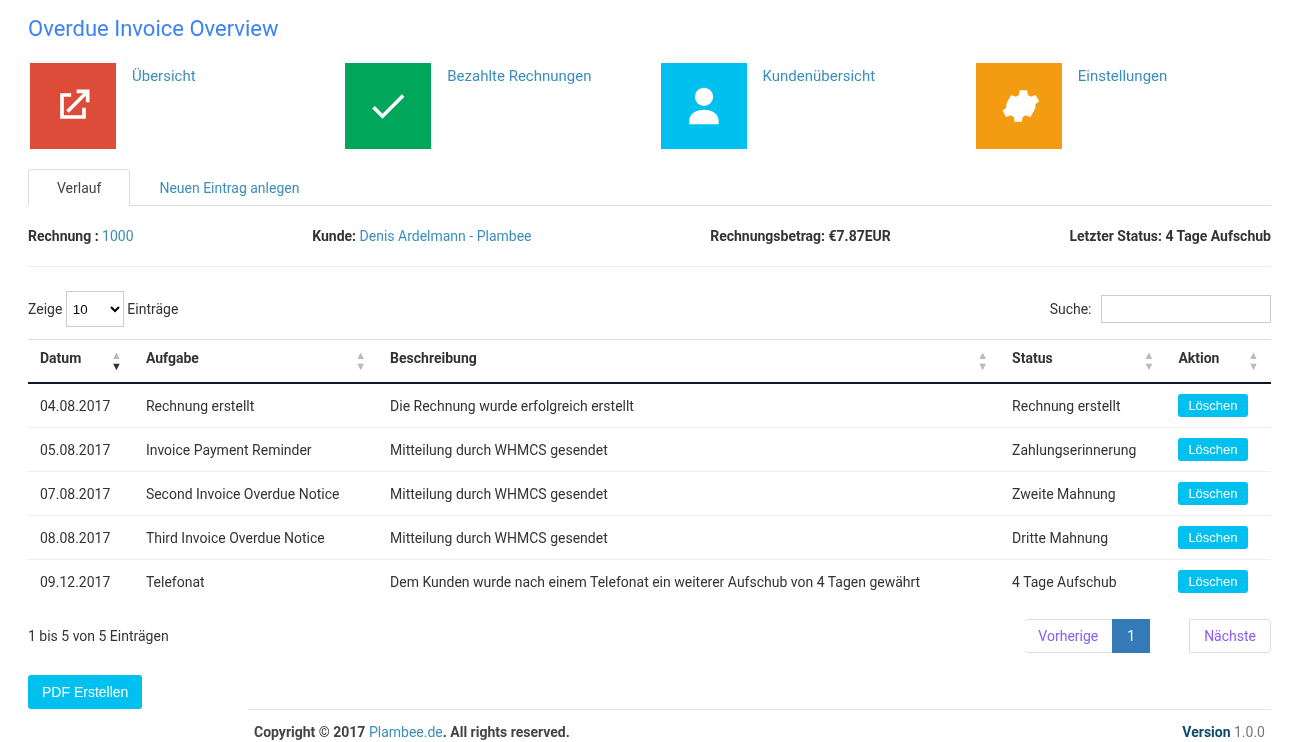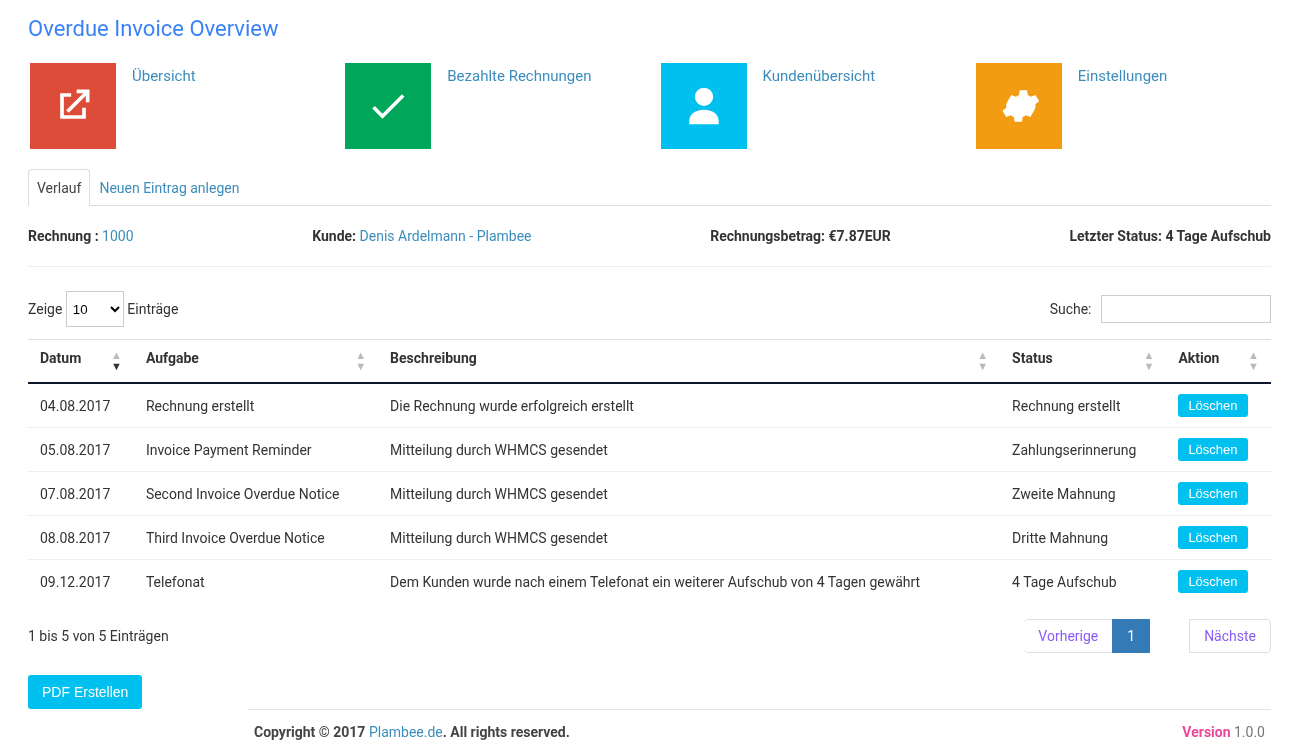--- a/index.html
+++ b/index.html
@@ -53,21 +53,21 @@
   .bg-green  { background: #00a65a; }
   .bg-aqua   { background: #00c0ef; }
   .bg-orange { background: #f39c12; }
 
   
   .tabs {
     border-bottom: 1px solid #ddd;
     display: flex;
   }
   .tab {
-    padding: 10px 8px;
+    padding: 10px 28px;
     cursor: pointer;
     font-size: 14px;
     color: #3c8dbc;
     border: 1px solid transparent;
     border-bottom: none;
     margin-bottom: -1px;
     border-radius: 4px 4px 0 0;
   }
   .tab.active {
     color: #444;
@@ -187,21 +187,21 @@
   footer {
     border-top: 1px solid #e5e5e5;
     margin-left: 220px;
     padding: 14px 6px 14px 6px;
     display: flex;
     justify-content: space-between;
     color: #444;
     font-size: 14px;
   }
   footer .right { color: #777; }
-  footer .right strong { color: #ec4899; margin-left: 32px; }
+  footer .right strong { color: #0c4a6e; margin-left: 32px; }
 </style>
 </head>
 <body>
 
 
 
 <h1 class="page-title">Overdue Invoice Overview</h1>
 
 
 <div class="tiles" id="tiles">

